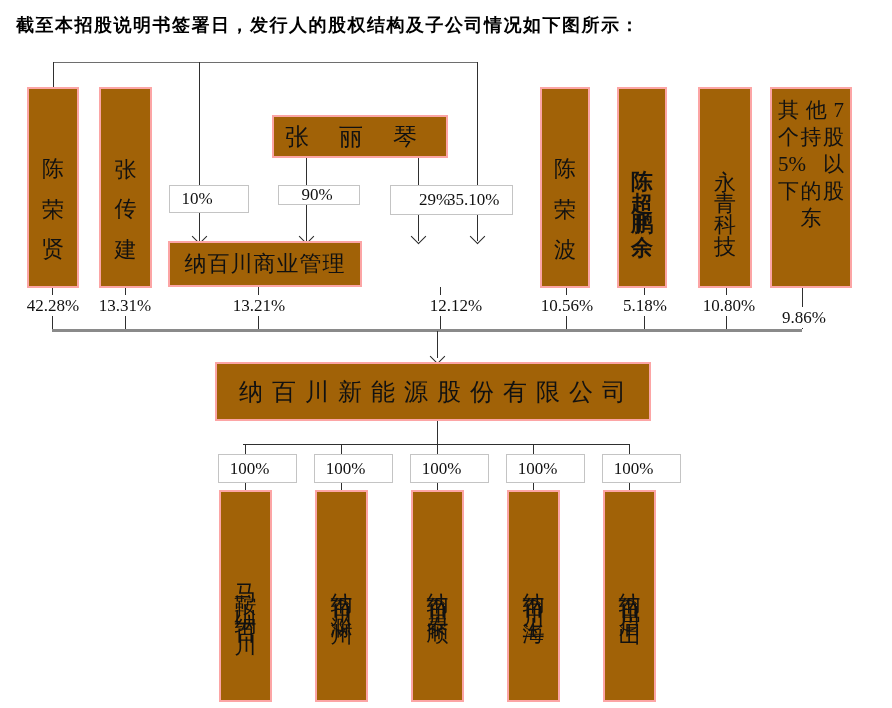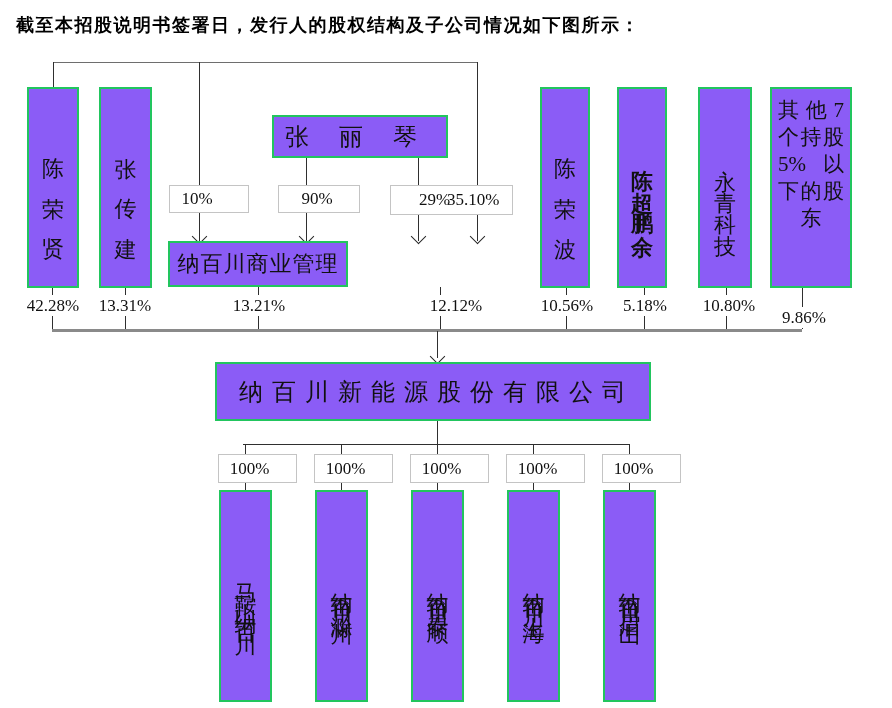--- a/index.html
+++ b/index.html
@@ -7,21 +7,21 @@
           font-family:"Liberation Serif",serif;color:#111;}
   .title{position:absolute;left:16px;top:13px;width:864px;font-size:18px;font-weight:700;
          letter-spacing:1.5px;font-family:"Liberation Sans",sans-serif;color:#000;white-space:nowrap;}
   
   .hl{position:absolute;height:0;border-top:1.5px solid #6e6e6e;z-index:1;}
   .vl{position:absolute;width:0;border-left:1.5px solid #2f2f2f;z-index:1;}
   .bus{position:absolute;height:2.5px;background:#8a8a8a;z-index:1;}
   .chev{position:absolute;width:10px;height:10px;border-left:1.6px solid #262626;
         border-bottom:1.6px solid #262626;transform:rotate(-45deg);z-index:1;}
   
-  .box{position:absolute;background:#8b5cf6;border:2px solid #22c55e;box-sizing:border-box;
+  .box{position:absolute;background:#a16207;border:2px solid #fca5a5;box-sizing:border-box;
        display:flex;align-items:center;justify-content:center;z-index:2;}
   .vname{writing-mode:vertical-rl;text-orientation:upright;font-size:22px;line-height:1;}
   .hname{font-size:22px;white-space:nowrap;}
   
   .tag{position:absolute;background:#fff;border:1px solid #c4c4c4;box-sizing:border-box;
        display:flex;align-items:center;justify-content:center;font-size:17px;z-index:2;}
   
   .pct{position:absolute;background:#fff;font-size:17px;line-height:21px;padding:0 4px;
        transform:translateX(-50%);z-index:2;white-space:nowrap;}
   .other-box{font-size:21px;line-height:27px;padding:8px 6px;text-align:justify;
@@ -47,40 +47,40 @@
 
   <div class="box vname" style="left:27px;top:87px;width:52px;height:201px;letter-spacing:40px;padding-top:24px;">
     <span>陈荣贤</span>
   </div>
   <div class="box vname" style="left:99px;top:87px;width:53px;height:201px;letter-spacing:40px;padding-top:24px;">
     <span>张传建</span>
   </div>
   <div class="box" style="left:272px;top:115px;width:176px;height:43px;border-width:2.5px;">
     <span class="hname" style="font-size:24px;letter-spacing:30px;padding-left:12px;">张丽琴</span>
   </div>
-  <div class="box" style="left:168px;top:241px;width:180px;height:46px;border-width:2.5px;">
+  <div class="box" style="left:168px;top:241px;width:194px;height:46px;border-width:2.5px;">
     <span class="hname" style="letter-spacing:1px;">纳百川商业管理</span>
   </div>
   <div class="box vname" style="left:540px;top:87px;width:50px;height:201px;letter-spacing:40px;padding-top:24px;">
     <span>陈荣波</span>
   </div>
   <div class="box vname" style="left:617px;top:87px;width:50px;height:201px;letter-spacing:22px;padding-top:16px;font-weight:700;">
     <span>陈超鹏余</span>
   </div>
   <div class="box vname" style="left:698px;top:87px;width:54px;height:201px;letter-spacing:22px;padding-top:16px;">
     <span>永青科技</span>
   </div>
   <div class="box" style="left:770px;top:87px;width:82px;height:201px;align-items:flex-start;">
     <span class="other-box">其他7个持股5%以下的股东</span>
   </div>
 
   <div class="tag" style="left:169px;top:185px;width:80px;height:28px;padding-right:24px;">
     <span>10%</span>
   </div>
-  <div class="tag" style="left:278px;top:185px;width:82px;height:28px;padding-right:4px;">
+  <div class="tag" style="left:278px;top:185px;width:82px;height:20px;padding-right:4px;">
     <span>90%</span>
   </div>
   <div class="tag" style="left:390px;top:185px;width:123px;height:30px;">
     <span style="position:absolute;left:28px;top:50%;transform:translateY(-50%);">29%</span>
     <span style="position:absolute;left:56px;top:50%;transform:translateY(-50%);">35.10%</span>
   </div>
 
   <div class="vl" style="left:52px;top:288px;height:41px;"></div>
   <div class="vl" style="left:125px;top:288px;height:41px;"></div>
   <div class="vl" style="left:258px;top:287px;height:42px;"></div>

